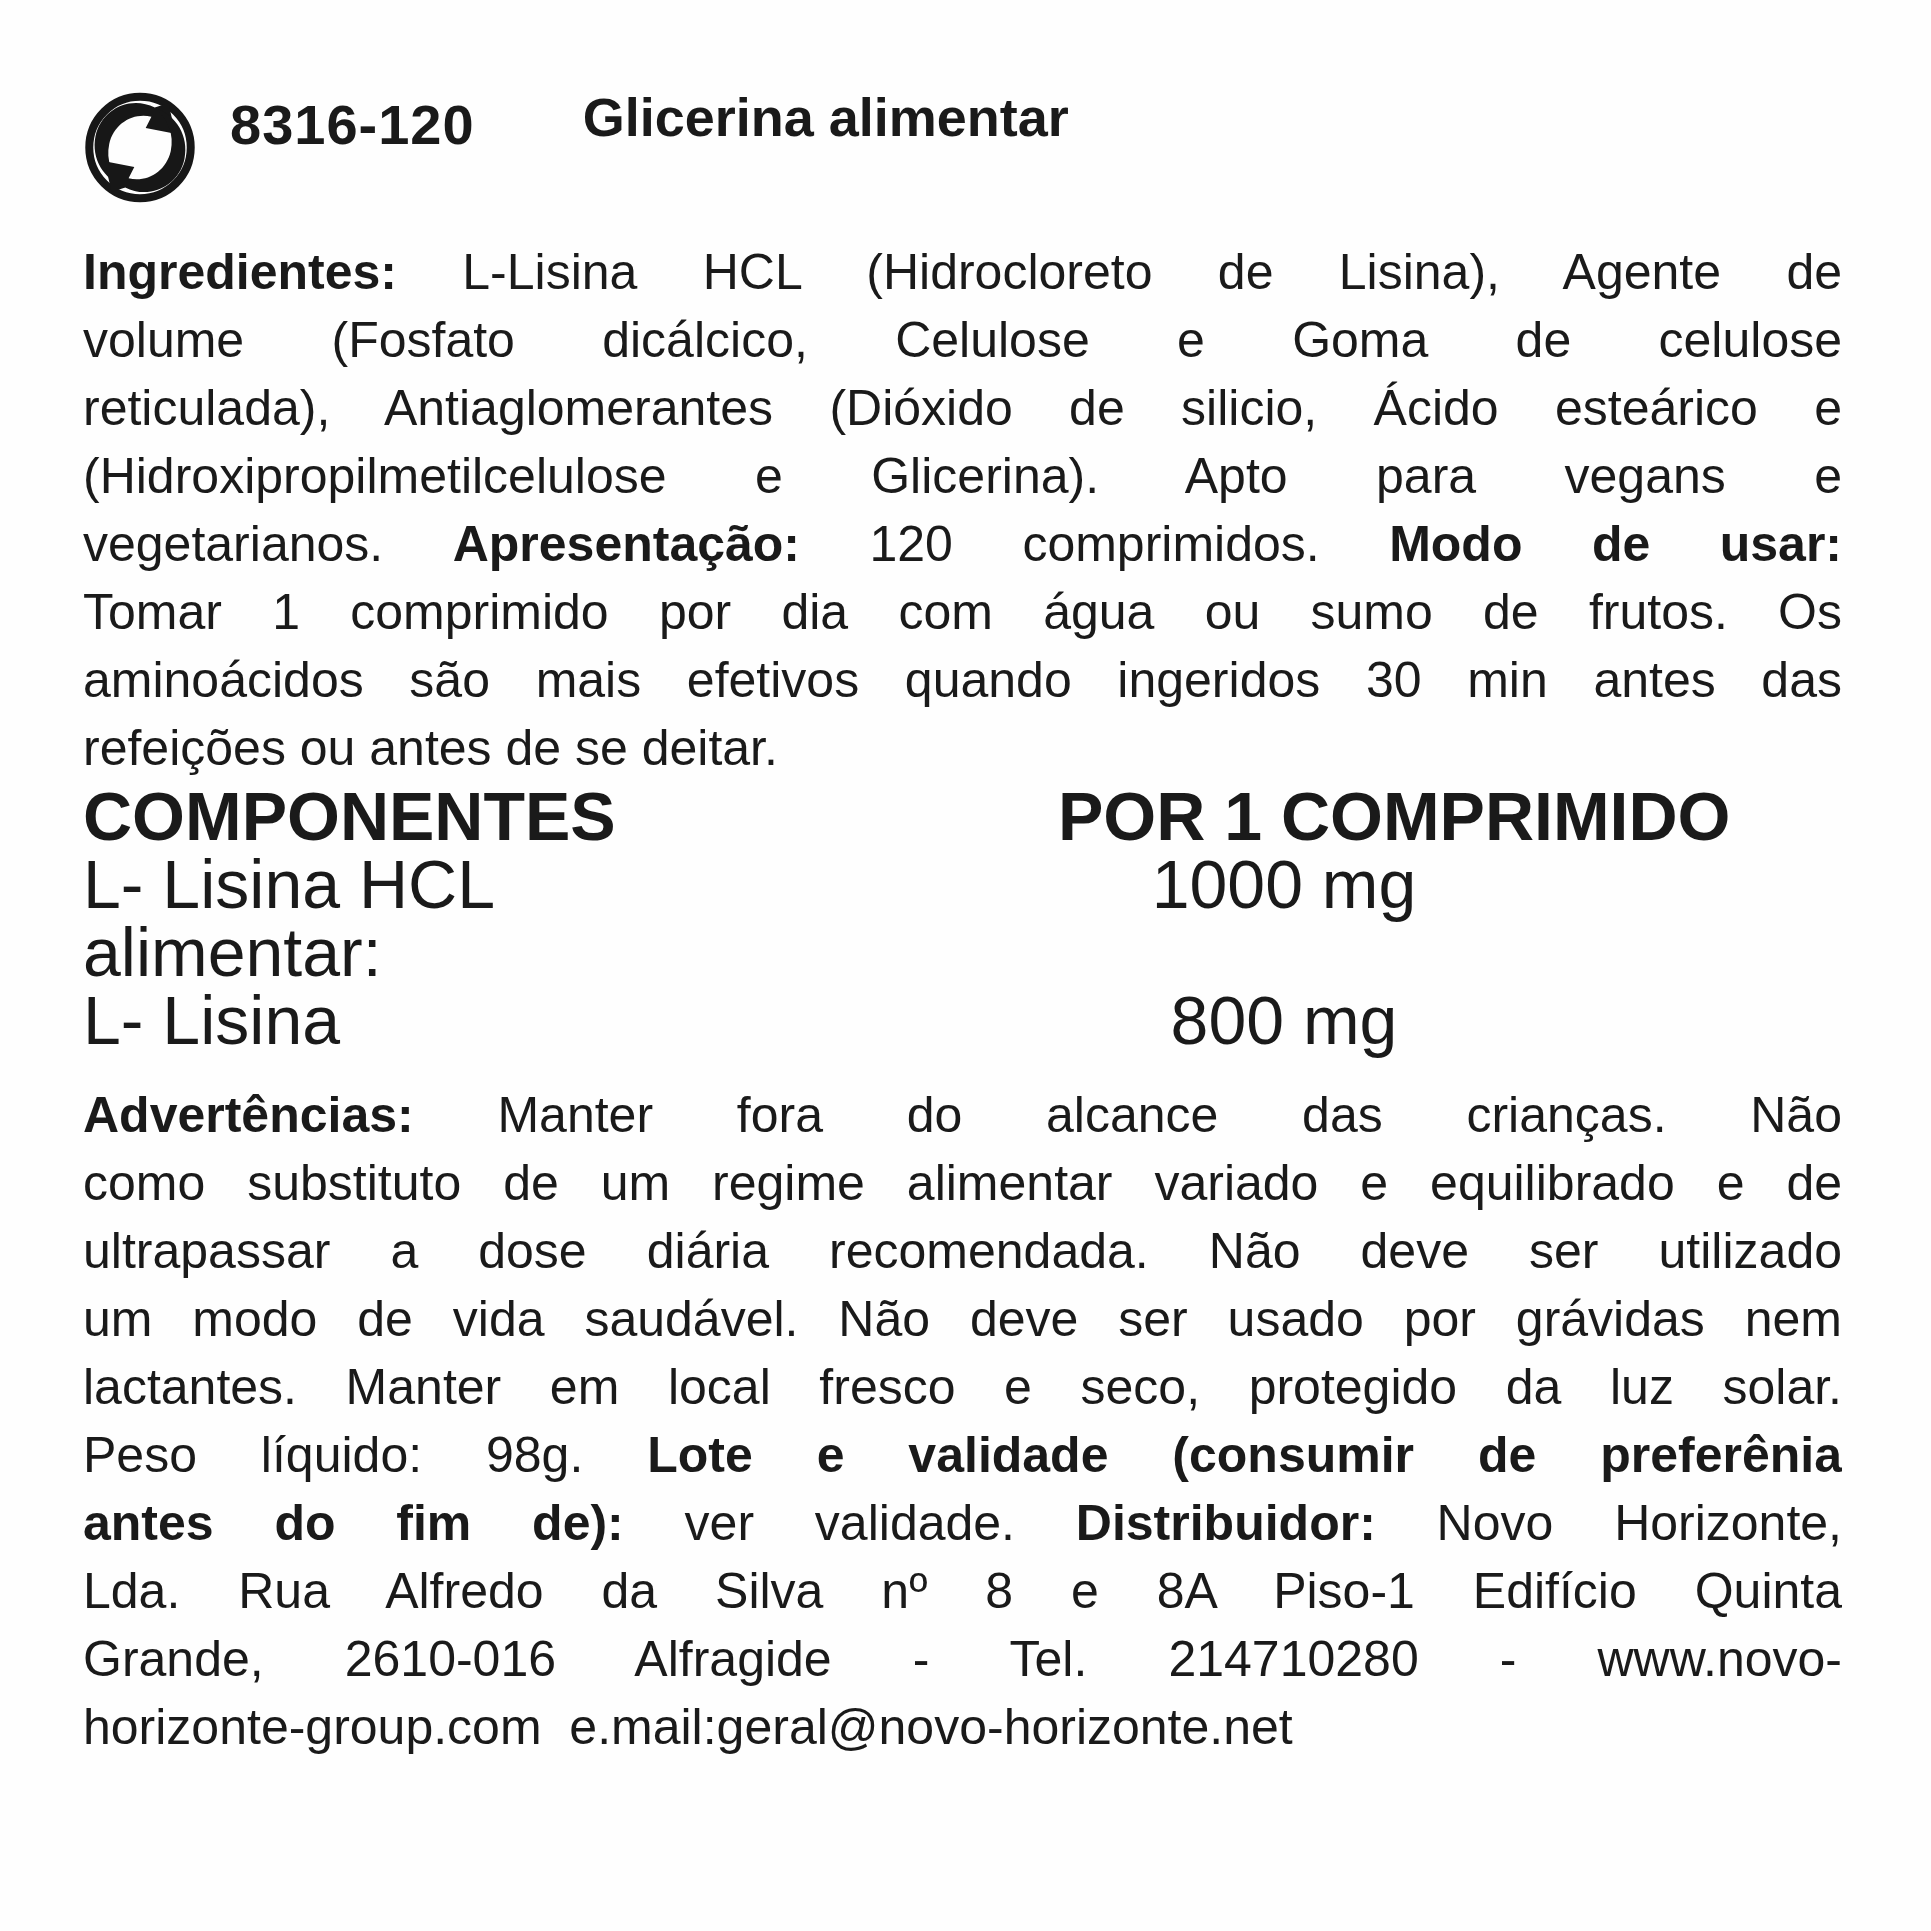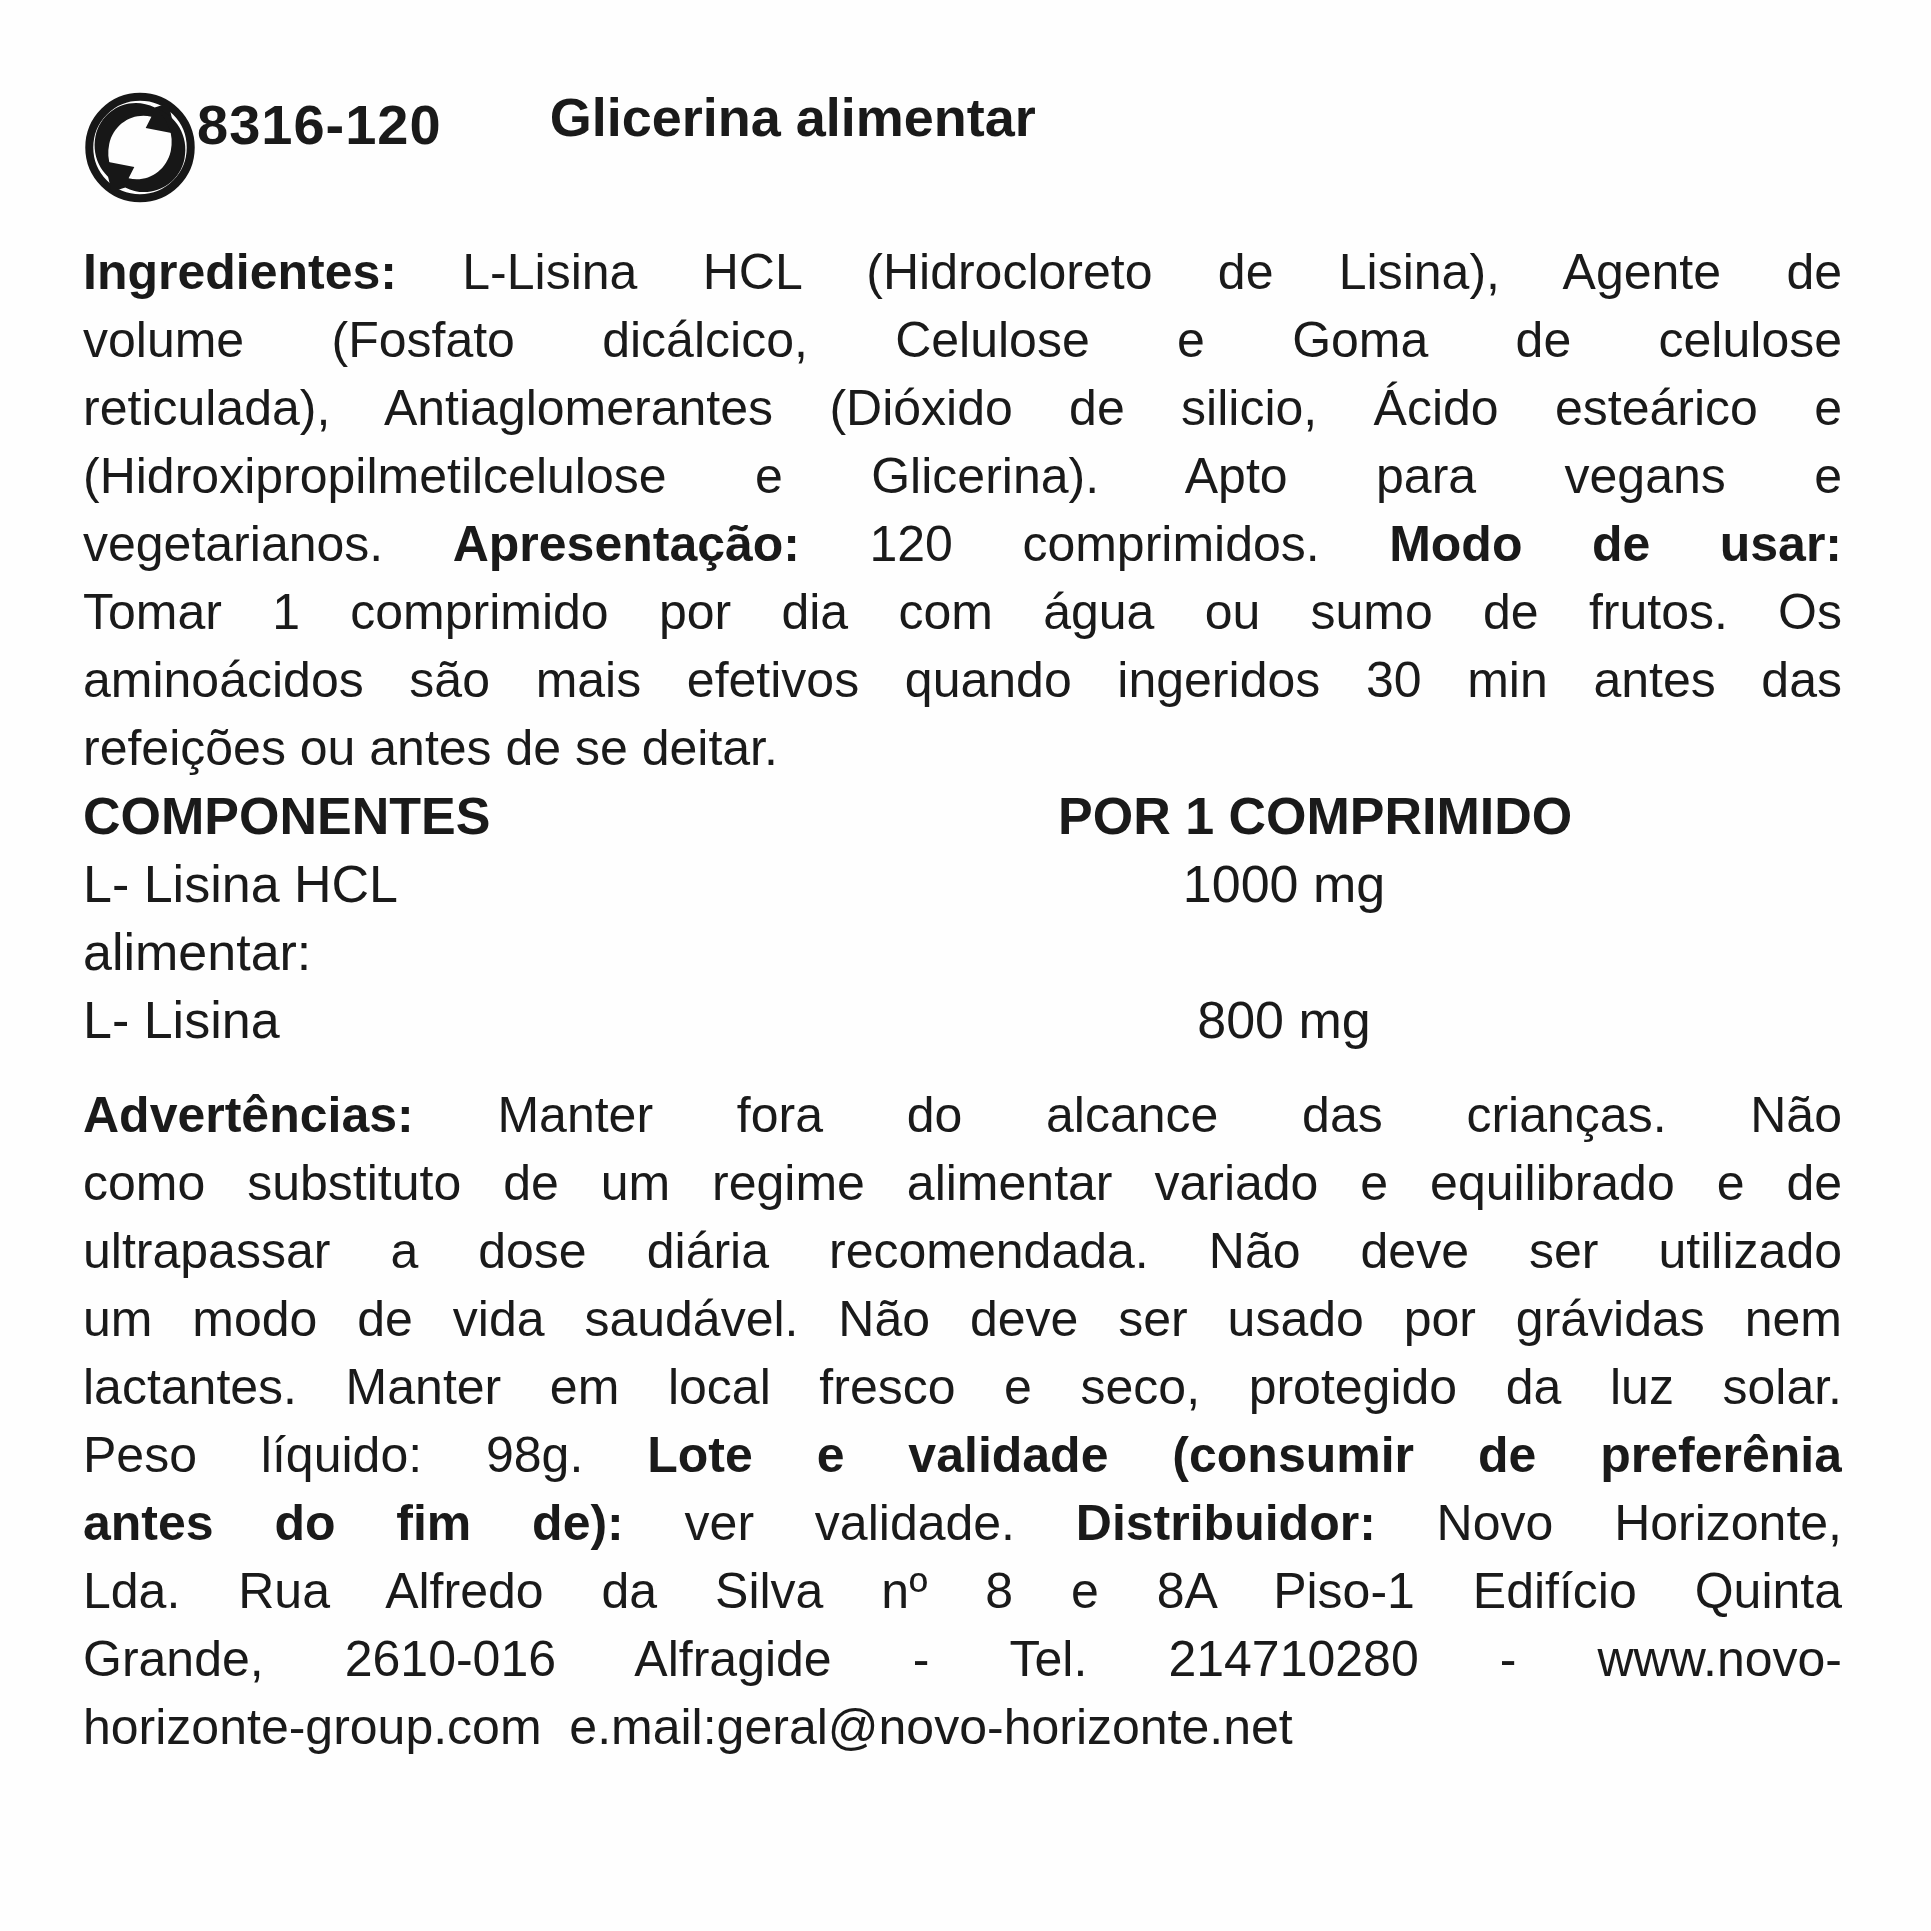--- a/index.html
+++ b/index.html
@@ -11,33 +11,33 @@
     background: #fefefe;
     padding: 82px 89px 0 83px;
     font-family: "Liberation Sans", "DejaVu Sans", sans-serif;
     color: #1a1a1a;
     overflow: hidden;
     filter: blur(0.4px);
   }
   .header { display: flex; align-items: flex-start; }
   .green-dot-wrap { width: 114px; height: 127px; flex: none; margin-top: 1.9px; }
   .green-dot-wrap svg { width: 100%; height: 100%; }
-  .code { font-size: 56px; font-weight: bold; margin-top: 9.7px; white-space: nowrap; letter-spacing: 1px; }
+  .code { font-size: 56px; font-weight: bold; margin-left: 33px; margin-top: 9.7px; white-space: nowrap; letter-spacing: 1px; }
   .titles { margin-left: 108px; margin-top: 3.9px; }
   .title { font-size: 56px; font-weight: bold; line-height: 64px; white-space: nowrap; }
   .subtitle { font-size: 54px; font-weight: bold; line-height: 62px; }
 
   .para { font-size: 50px; line-height: 68px; margin-top: 27px; }
   .jline { text-align: justify; text-align-last: justify; height: 68px; overflow: hidden; }
   .jline.last { text-align-last: left; }
   .b { font-weight: bold; }
 
   .nutri-heading { font-size: 54px; font-weight: bold; text-align: center; line-height: 70px; margin-top: 1.9px; }
 
-  .ntable { font-size: 52px; }
+  .ntable { font-size: 68px; }
   .nrow { display: flex; }
   .ncol1 { width: 975px; line-height: 68px; }
   .ncol2 { flex: 1; line-height: 68px; }
   .ncol2.val { text-align: center; padding-right: 332px; }
   .nh { font-weight: bold; }
 </style>
 </head>
 <body>
 
 <div class="page">

